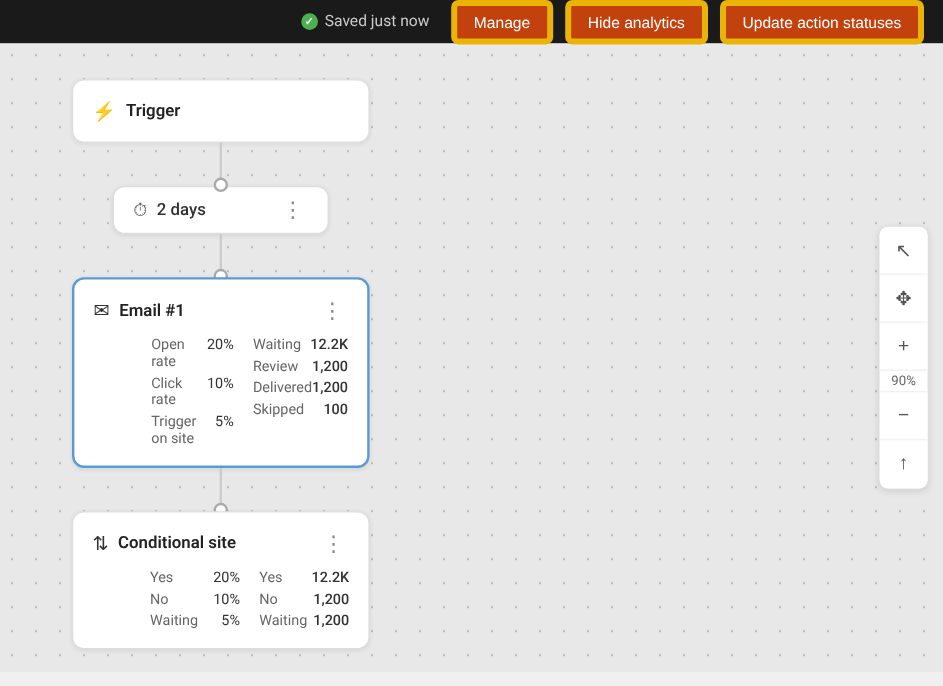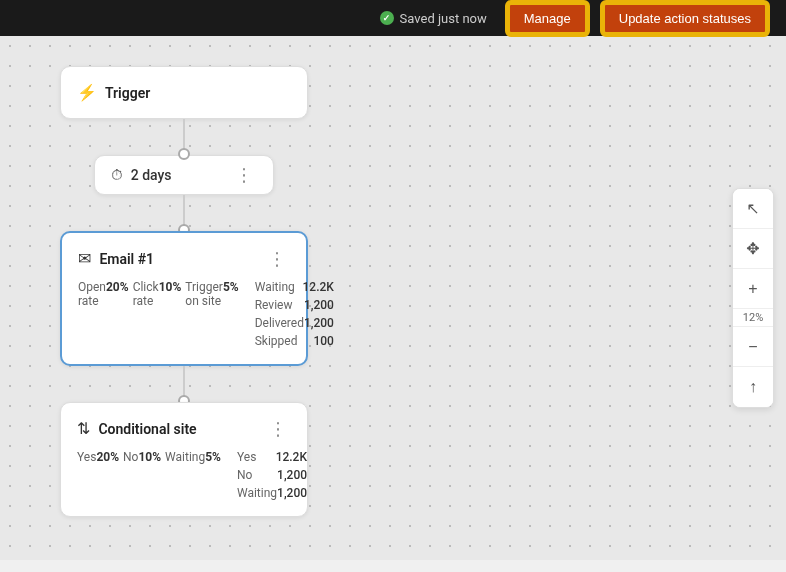--- a/index.html
+++ b/index.html
@@ -153,50 +153,52 @@
 
     
     .analytics-section {
       display: flex;
       gap: 16px;
       margin-top: 12px;
     }
 
     .analytics-left {
       display: flex;
-      gap: 4px;
-      flex: 1;
-    }
-
-    .analytics-right {
-      display: flex;
       flex-direction: column;
       gap: 4px;
       flex: 1;
+      margin-left: 48px;
+    }
+
+    .analytics-right {
+      display: flex;
+      flex-direction: column;
+      gap: 4px;
+      flex: 1;
     }
 
     .analytics-row {
       display: flex;
       justify-content: space-between;
       font-size: 12px;
       color: #555;
     }
 
     .analytics-row .label {
       color: #666;
     }
 
     .analytics-row .value {
       font-weight: 500;
       color: #333;
     }
 
     .analytics-row .pct {
       color: #333;
-      font-weight: 700;
+      font-weight: 400;
     }
 
     
     .live-badge-container {
       display: flex;
       justify-content: flex-end;
       margin-top: 12px;
     }
 
     .live-badge {
@@ -295,20 +297,21 @@
   </style>
 </head>
 <body>
 
 <div class="topbar">
   <div class="saved-indicator">
     <div class="saved-dot"></div>
     <span>Saved just now</span>
   </div>
   <button class="topbar-btn">Manage</button>
+  <button class="topbar-btn">Hide analytics</button>
   <button class="topbar-btn">Update action statuses</button>
 </div>
 
 <div class="canvas">
 
   <div class="flow-container">
 
     <div class="card">
       <div class="card-header">
         <div class="card-title-row">
@@ -433,21 +436,21 @@
   <div class="sidebar-tools">
     <button class="tool-btn">
       <span>↖</span>
     </button>
     <button class="tool-btn">
       <span>✥</span>
     </button>
     <button class="tool-btn">
       <span>+</span>
     </button>
-    <div class="zoom-label">12%</div>
+    <div class="zoom-label">90%</div>
     <button class="tool-btn">
       <span>−</span>
     </button>
     <button class="tool-btn">
       <span>↑</span>
     </button>
   </div>
 
 </div>
 

